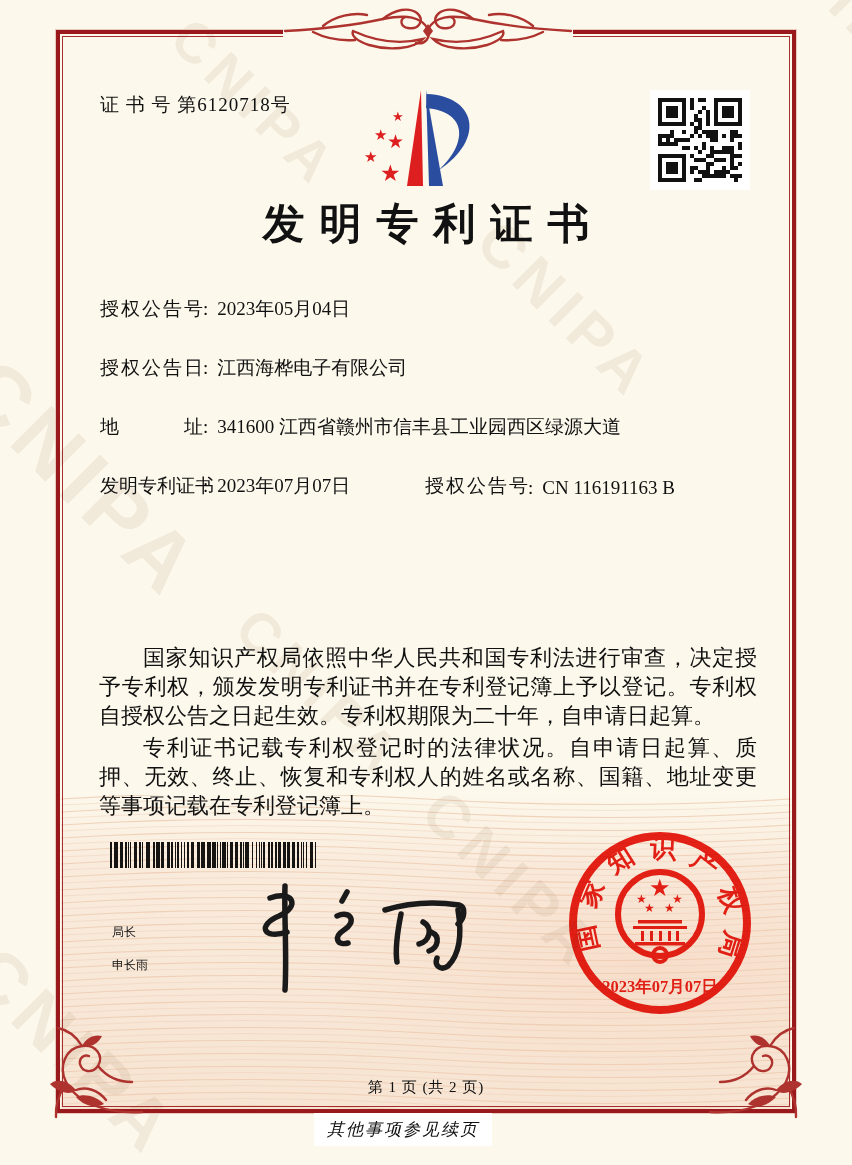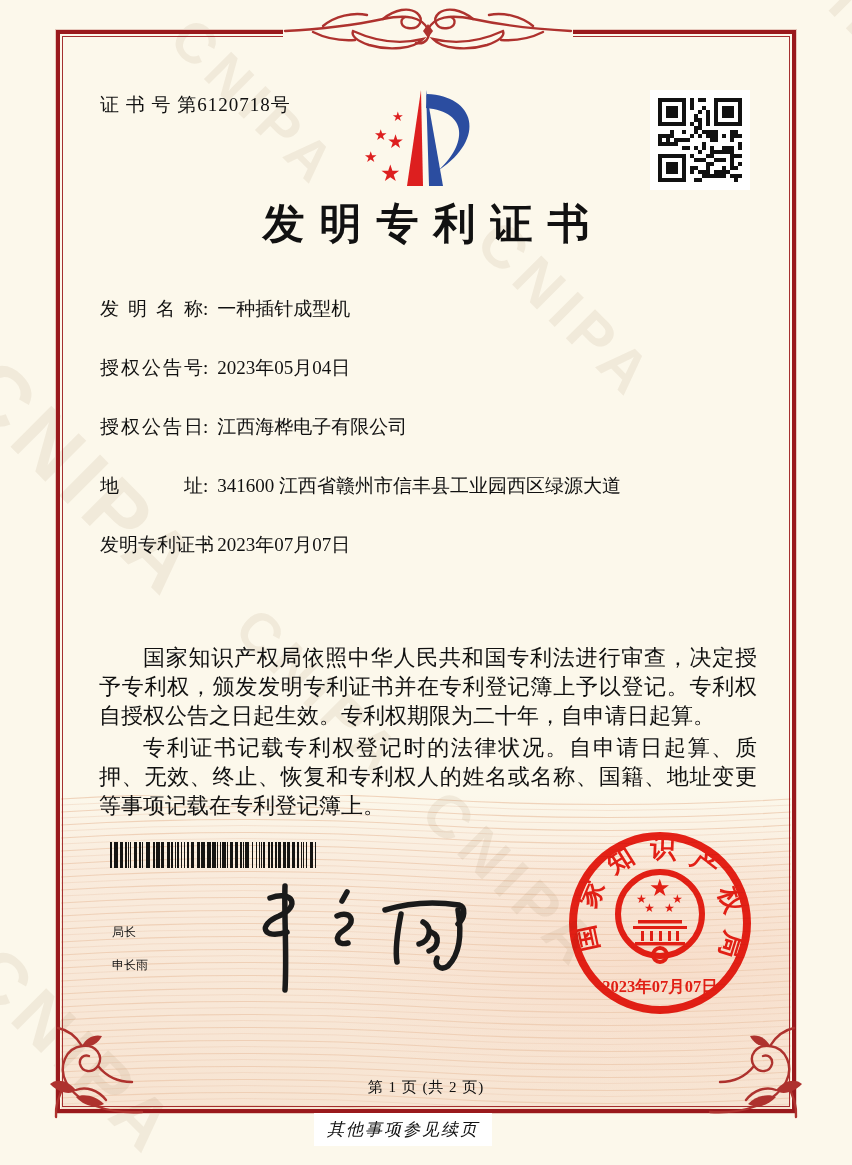--- a/index.html
+++ b/index.html
@@ -476,33 +476,33 @@
     <text x="24" y="62" font-size="19">★</text>
     <text x="1" y="76" font-size="15">★</text>
     <text x="17" y="95" font-size="23">★</text>
   </g>
 </svg>
 
 <h1 class="title">发明专利证书</h1>
 
 <div class="fields">
   <div class="row">
-    <span class="flabel">发明名称</span><span class="colon">:</span><span class="fvalue">一种插针成型机</span>
-  </div>
-  <div class="row">
     <span class="flabel">授权公告号</span><span class="colon">:</span><span class="fvalue">2023年05月04日</span>
   </div>
   <div class="row">
     <span class="flabel">授权公告日</span><span class="colon">:</span><span class="fvalue">江西海桦电子有限公司</span>
   </div>
   <div class="row">
     <span class="flabel">地址</span><span class="colon">:</span><span class="fvalue">341600 江西省赣州市信丰县工业园西区绿源大道</span>
   </div>
   <div class="row">
     <span class="flabel">发明专利证书</span><span class="colon">:</span><span class="fvalue">2023年07月07日</span>
+    <span class="pair2">
+      <span class="flabel">授权公告号</span><span class="colon">:</span><span class="fvalue">CN 116191163 B</span>
+    </span>
   </div>
 </div>
 
 <div class="body-text">
   <p>国家知识产权局依照中华人民共和国专利法进行审查，决定授予专利权，颁发发明专利证书并在专利登记簿上予以登记。专利权自授权公告之日起生效。专利权期限为二十年，自申请日起算。</p>
   <p>专利证书记载专利权登记时的法律状况。自申请日起算、质押、无效、终止、恢复和专利权人的姓名或名称、国籍、地址变更等事项记载在专利登记簿上。</p>
 </div>
 
 <div class="barcode" id="barcode"><span style="width:2px;background:#161412"></span><span style="width:2px"></span><span style="width:4px;background:#161412"></span><span style="width:2px"></span><span style="width:3px;background:#161412"></span><span style="width:2px"></span><span style="width:2px;background:#161412"></span><span style="width:1px"></span><span style="width:1px;background:#161412"></span><span style="width:1px"></span><span style="width:1px;background:#161412"></span><span style="width:3px"></span><span style="width:3px;background:#161412"></span><span style="width:2px"></span><span style="width:2px;background:#161412"></span><span style="width:1px"></span><span style="width:1px;background:#161412"></span><span style="width:3px"></span><span style="width:4px;background:#161412"></span><span style="width:3px"></span><span style="width:2px;background:#161412"></span><span style="width:1px"></span><span style="width:4px;background:#161412"></span><span style="width:1px"></span><span style="width:3px;background:#161412"></span><span style="width:3px"></span><span style="width:3px;background:#161412"></span><span style="width:1px"></span><span style="width:2px;background:#161412"></span><span style="width:2px"></span><span style="width:1px;background:#161412"></span><span style="width:1px"></span><span style="width:2px;background:#161412"></span><span style="width:2px"></span><span style="width:1px;background:#161412"></span><span style="width:2px"></span><span style="width:1px;background:#161412"></span><span style="width:2px"></span><span style="width:2px;background:#161412"></span><span style="width:2px"></span><span style="width:3px;background:#161412"></span><span style="width:3px"></span><span style="width:3px;background:#161412"></span><span style="width:1px"></span><span style="width:4px;background:#161412"></span><span style="width:2px"></span><span style="width:4px;background:#161412"></span><span style="width:1px"></span><span style="width:4px;background:#161412"></span><span style="width:1px"></span><span style="width:1px;background:#161412"></span><span style="width:2px"></span><span style="width:1px;background:#161412"></span><span style="width:1px"></span><span style="width:4px;background:#161412"></span><span style="width:1px"></span><span style="width:1px;background:#161412"></span><span style="width:2px"></span><span style="width:3px;background:#161412"></span><span style="width:2px"></span><span style="width:3px;background:#161412"></span><span style="width:2px"></span><span style="width:2px;background:#161412"></span><span style="width:1px"></span><span style="width:1px;background:#161412"></span><span style="width:1px"></span><span style="width:4px;background:#161412"></span><span style="width:3px"></span><span style="width:1px;background:#161412"></span><span style="width:3px"></span><span style="width:1px;background:#161412"></span><span style="width:2px"></span><span style="width:1px;background:#161412"></span><span style="width:1px"></span><span style="width:1px;background:#161412"></span><span style="width:1px"></span><span style="width:2px;background:#161412"></span><span style="width:3px"></span><span style="width:2px;background:#161412"></span><span style="width:1px"></span><span style="width:2px;background:#161412"></span><span style="width:2px"></span><span style="width:2px;background:#161412"></span><span style="width:1px"></span><span style="width:3px;background:#161412"></span><span style="width:2px"></span><span style="width:3px;background:#161412"></span><span style="width:1px"></span><span style="width:3px;background:#161412"></span><span style="width:2px"></span><span style="width:3px;background:#161412"></span><span style="width:2px"></span><span style="width:2px;background:#161412"></span><span style="width:2px"></span><span style="width:1px;background:#161412"></span><span style="width:1px"></span><span style="width:1px;background:#161412"></span><span style="width:2px"></span><span style="width:1px;background:#161412"></span><span style="width:3px"></span><span style="width:3px;background:#161412"></span><span style="width:2px"></span><span style="width:1px;background:#161412"></span><span style="width:3px"></span></div>
 

